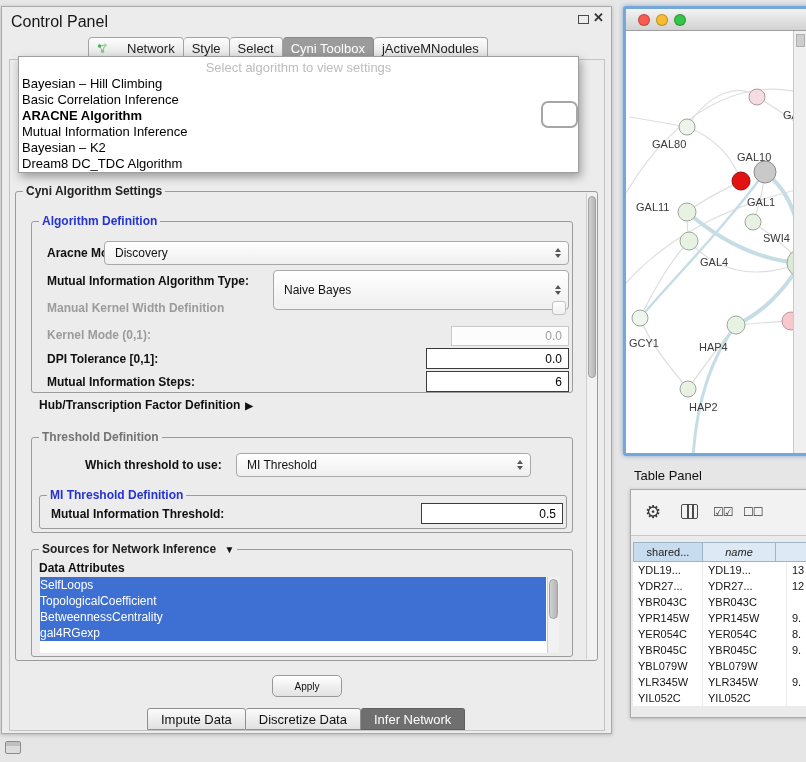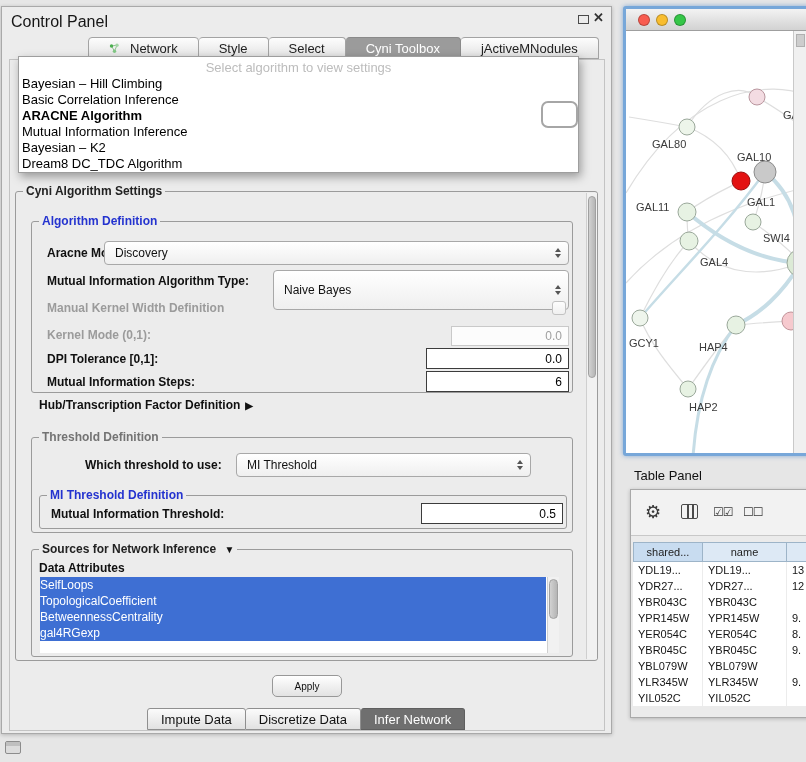--- a/index.html
+++ b/index.html
@@ -7,21 +7,21 @@
   body{position:relative;overflow:hidden;background:#e6e6e6;font-family:"Liberation Sans",sans-serif;font-size:12px;color:#111}
   .abs{position:absolute}
   .win{position:absolute;background:#ececec;border:1px solid #a9a9a9;box-shadow:0 1px 4px rgba(0,0,0,.22)}
   
   .cp{left:1px;top:6px;width:611px;height:728px}
   .cp-title{font-size:16px;color:#161616}
   .float-ico{width:11px;height:9px;border:1px solid #4a4a4a}
   .close-ico{font-size:13px;font-weight:bold;color:#333;cursor:default}
   .content-outline{border:1px solid #c3c3c3}
   .tabs-row{display:flex}
-  .tab{height:22px;padding:0 20px;border:1px solid #a3a3a3;border-left:none;background:linear-gradient(#fdfdfd,#e2e2e2);font-size:13px;color:#222;border-radius:4px 4px 0 0;display:flex;align-items:center;gap:10px;cursor:default;white-space:nowrap}
+  .tab{height:22px;padding:0 8px;border:1px solid #a3a3a3;border-left:none;background:linear-gradient(#fdfdfd,#e2e2e2);font-size:13px;color:#222;border-radius:4px 4px 0 0;display:flex;align-items:center;gap:19px;cursor:default;white-space:nowrap}
   .tab:first-child{border-left:1px solid #a3a3a3}
   .tab.active{background:#9b9b9b;color:#fff;border-color:#8a8a8a}
   .tabico{display:inline-flex}
   
   .popup{background:#fff;border:1px solid #9e9e9e;box-shadow:2px 4px 9px rgba(0,0,0,.35);z-index:60;padding-top:2px}
   .popup .ph{text-align:center;color:#bcbcbc;font-size:13px;height:17px;line-height:17px}
   .popup .it{font-size:13px;height:16px;line-height:16px;padding-left:3px;color:#000;white-space:nowrap}
   .popup .it.bold{font-weight:bold}
   .frag{border:2px solid #a6a6a6;border-radius:7px;background:#fff;z-index:61}
   
@@ -275,21 +275,21 @@
     <div class="gear">⚙</div>
     <div class="colico">
         <i style="left:5px"></i>
         <i style="left:10px"></i>
       </div>
     <div class="ckpair" style="left:82px;top:15px">☑☑</div>
     <div class="ckpair" style="left:112px;top:15px">☐☐</div>
   </div>
   <div class="thead" id="tbl-head">
       <div class="th" style="width: 70px;">shared...</div>
-      <div class="th" style="width: 84px;">name</div>
+      <div class="th" style="width: 73px; font-style: italic;">name</div>
       <div class="th" style="width: 60px;"></div>
     </div>
   <div class="tbody" id="tbl-body">
       <div class="tr">
         <div class="td" style="width: 70px;">YDL19...</div>
         <div class="td" style="width: 84px;">YDL19...</div>
         <div class="td" style="width: 60px;">13</div>
       </div>
       <div class="tr">
         <div class="td" style="width: 70px;">YDR27...</div>

